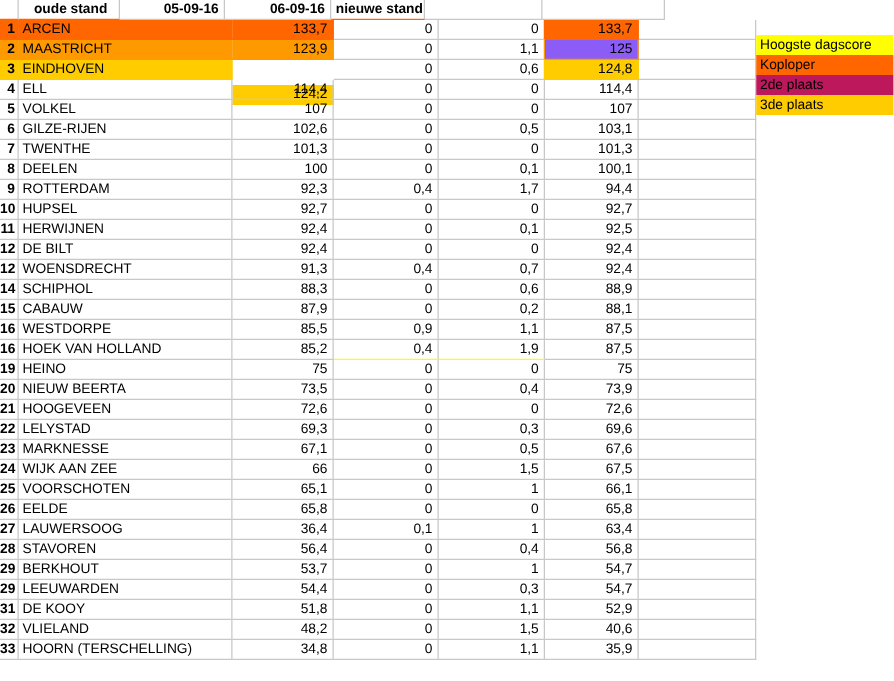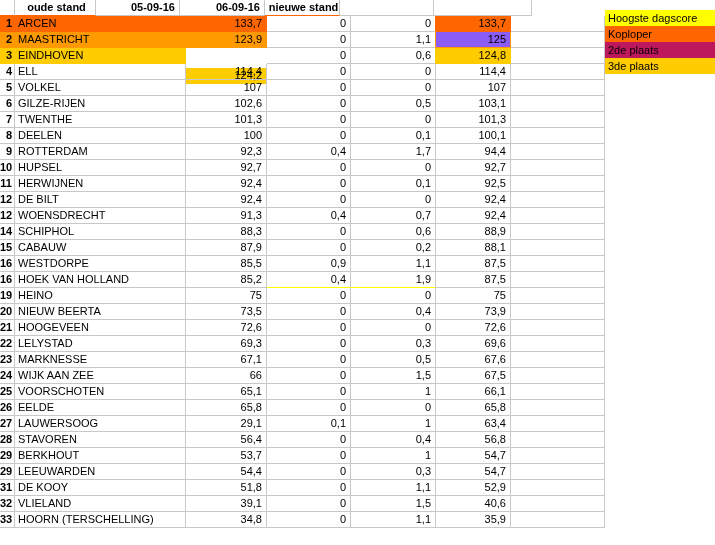--- a/index.html
+++ b/index.html
@@ -31,21 +31,21 @@
   .c-nieuwe { width: 75px;  text-align: right; padding-right: 4px; }
   .c-empty  { width: 94px; }
   .c-gap    { width: 110px; height: 16px; border: none; }
   .hdr { font-weight: 700; }
   .hdr-left { text-align: center; padding-left: 3px; padding-right: 0; }
   .legend-hdr-cell {
     width: 98px; height: 16px;
     border-right: 1px solid #c8c8c8;
     border-bottom: 1px solid #c8c8c8;
   }
-  .legend { position: absolute; left: 605px; top: 10px; width: 110px; }
+  .legend { position: absolute; left: 605px; top: 28px; width: 110px; }
   .legend-item { height: 16px; line-height: 16px; padding-left: 3px; white-space: nowrap; overflow: hidden; }
 </style>
 </head>
 <body>
 
 <div class="sheet">
 
   <div class="row">
     <div class="cell c-num hdr" style="border-bottom-color: rgb(255, 102, 0);"></div>
     <div class="cell c-oude hdr hdr-left" style="border-bottom-color: rgb(255, 102, 0);">oude stand</div>
@@ -331,21 +331,21 @@
     <div class="cell c-d1">0</div>
     <div class="cell c-d2">0</div>
     <div class="cell c-nieuwe">65,8</div>
     <div class="cell c-empty"></div>
     <div class="c-gap"></div>
   </div>
 
   <div class="row">
     <div class="cell c-num">27</div>
     <div class="cell c-name">LAUWERSOOG</div>
-    <div class="cell c-oude">29,1</div>
+    <div class="cell c-oude">36,4</div>
     <div class="cell c-d1">0,1</div>
     <div class="cell c-d2">1</div>
     <div class="cell c-nieuwe">63,4</div>
     <div class="cell c-empty"></div>
     <div class="c-gap"></div>
   </div>
 
   <div class="row">
     <div class="cell c-num">28</div>
     <div class="cell c-name">STAVOREN</div>
@@ -386,21 +386,21 @@
     <div class="cell c-d1">0</div>
     <div class="cell c-d2">1,1</div>
     <div class="cell c-nieuwe">52,9</div>
     <div class="cell c-empty"></div>
     <div class="c-gap"></div>
   </div>
 
   <div class="row">
     <div class="cell c-num">32</div>
     <div class="cell c-name">VLIELAND</div>
-    <div class="cell c-oude">39,1</div>
+    <div class="cell c-oude">48,2</div>
     <div class="cell c-d1">0</div>
     <div class="cell c-d2">1,5</div>
     <div class="cell c-nieuwe">40,6</div>
     <div class="cell c-empty"></div>
     <div class="c-gap"></div>
   </div>
 
   <div class="row">
     <div class="cell c-num">33</div>
     <div class="cell c-name">HOORN (TERSCHELLING)</div>

